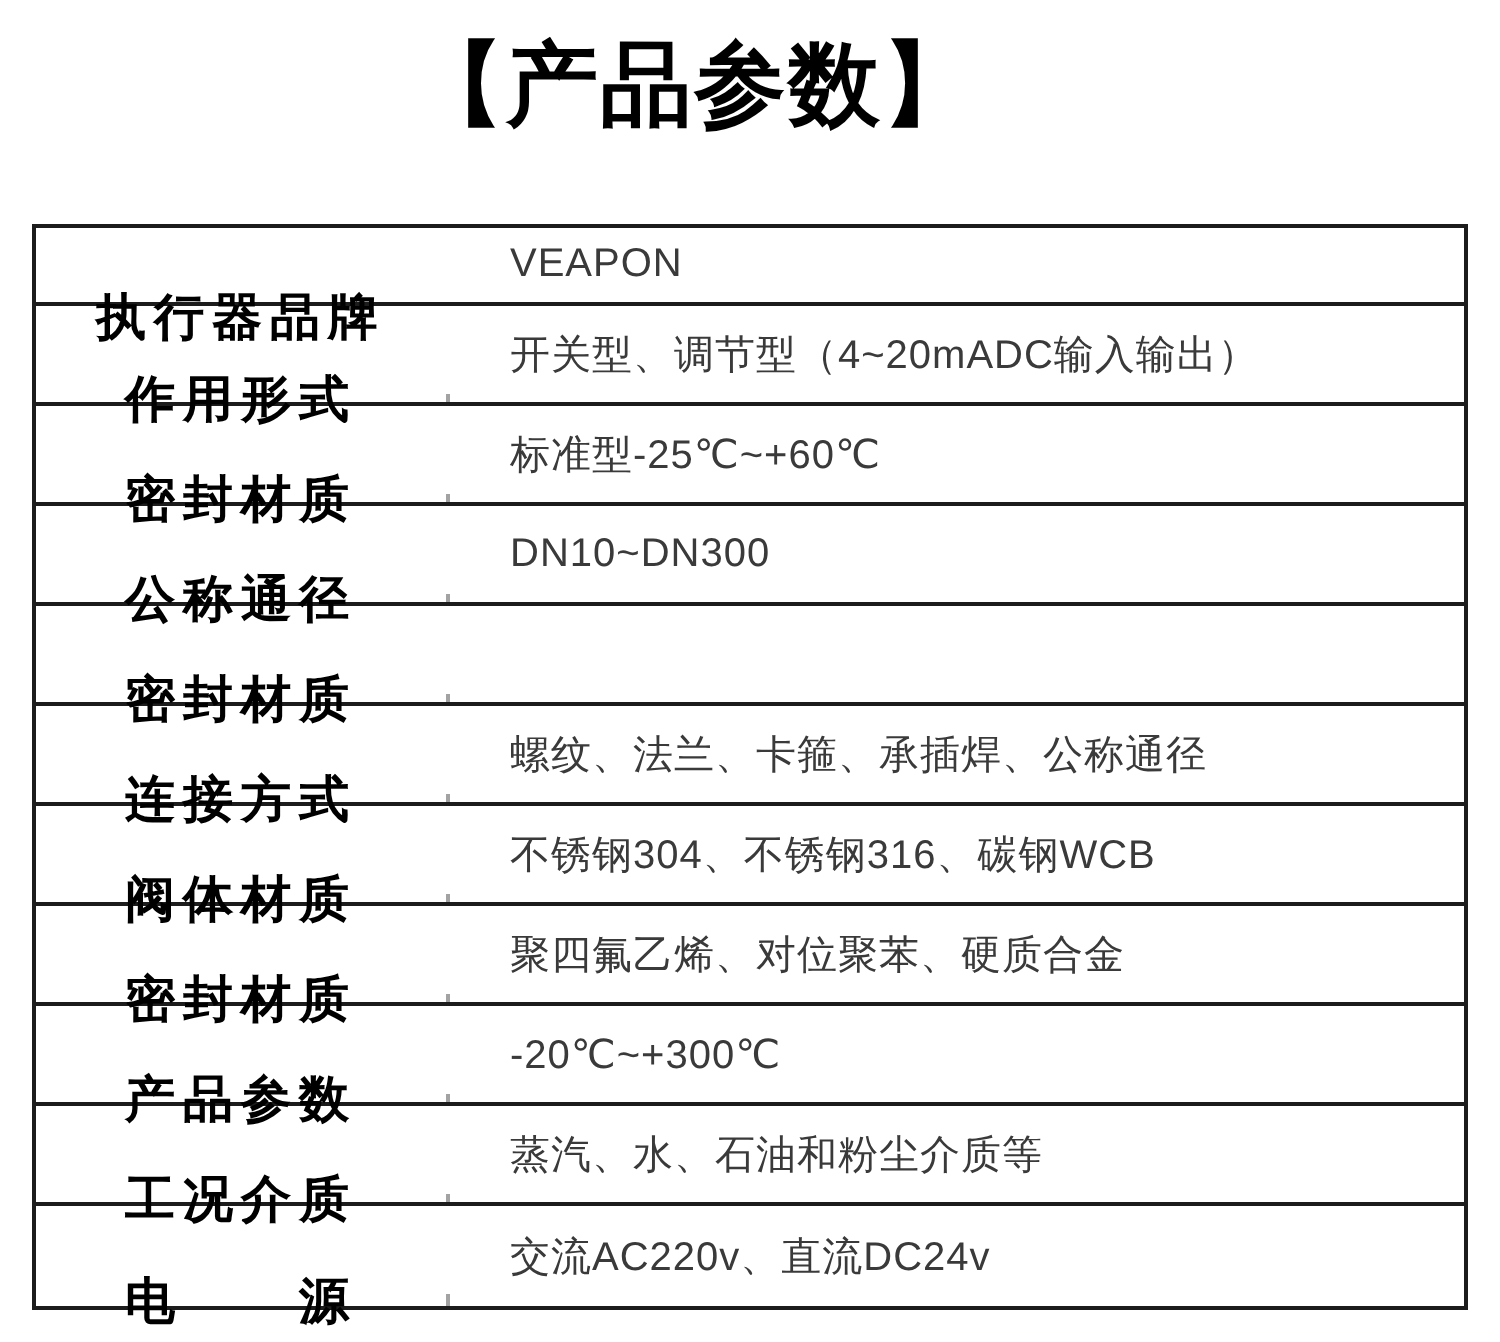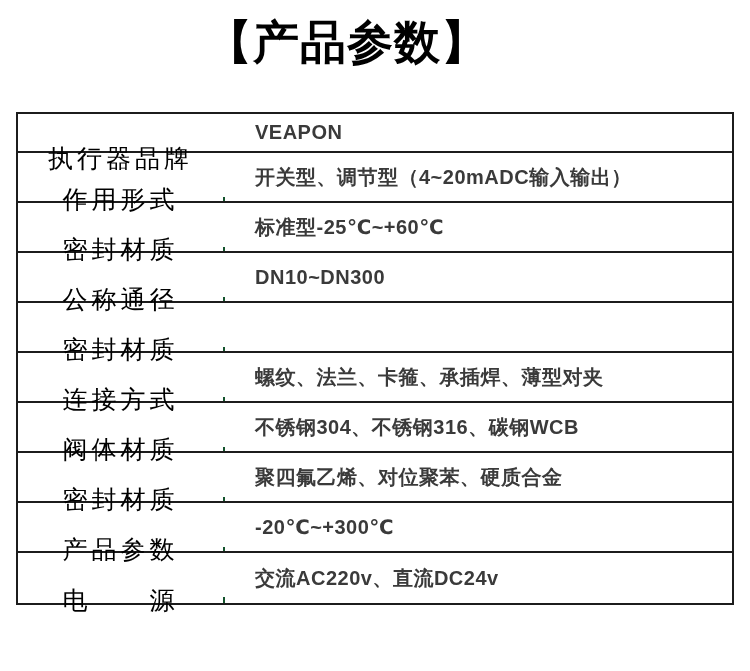--- a/index.html
+++ b/index.html
@@ -34,39 +34,39 @@
   .spec-row {
     display: flex;
     height: 50px;
     border-bottom: 2px solid #1c1c1c;
   }
   .spec-row:first-child { height: 39px; }
   .spec-row:last-child { border-bottom: none; }
   .label-cell {
     width: 207px;
     flex: 0 0 207px;
-    border-right: 2px solid #14532d;
+    border-right: 2px solid #a3a3a3;
     display: flex;
     align-items: center;
     justify-content: center;
     font-size: 25px;
-    font-weight: 400;
+    font-weight: 700;
     letter-spacing: 4px;
     color: #000000;
     white-space: nowrap;
     margin-top: 44px;
   }
   .value-cell {
     flex: 1;
     display: flex;
     align-items: center;
     padding-left: 30px;
     padding-right: 8px;
     font-size: 20px;
-    font-weight: 700;
+    font-weight: 400;
     letter-spacing: 0.5px;
     color: #3a3a3a;
     white-space: nowrap;
   }
 </style>
 </head>
 <body>
 
 <div class="page">
   <h1 class="title">【产品参数】</h1>
@@ -90,37 +90,41 @@
     <div class="label-cell">公称通径</div>
     <div class="value-cell">DN10~DN300</div>
   </div>
 
   <div class="spec-row">
     <div class="label-cell">密封材质</div>
   </div>
 
   <div class="spec-row">
     <div class="label-cell">连接方式</div>
-    <div class="value-cell">螺纹、法兰、卡箍、承插焊、薄型对夹</div>
+    <div class="value-cell">螺纹、法兰、卡箍、承插焊、公称通径</div>
   </div>
 
   <div class="spec-row">
     <div class="label-cell">阀体材质</div>
     <div class="value-cell">不锈钢304、不锈钢316、碳钢WCB</div>
   </div>
 
   <div class="spec-row">
     <div class="label-cell">密封材质</div>
     <div class="value-cell">聚四氟乙烯、对位聚苯、硬质合金</div>
   </div>
 
   <div class="spec-row">
     <div class="label-cell">产品参数</div>
     <div class="value-cell">-20℃~+300℃</div>
   </div>
 
+  <div class="spec-row">
+    <div class="label-cell">工况介质</div>
+    <div class="value-cell">蒸汽、水、石油和粉尘介质等</div>
+  </div>
 
   <div class="spec-row">
     <div class="label-cell">电　　源</div>
     <div class="value-cell">交流AC220v、直流DC24v</div>
   </div>
 </div>
 </div>
 
 </body></html>

